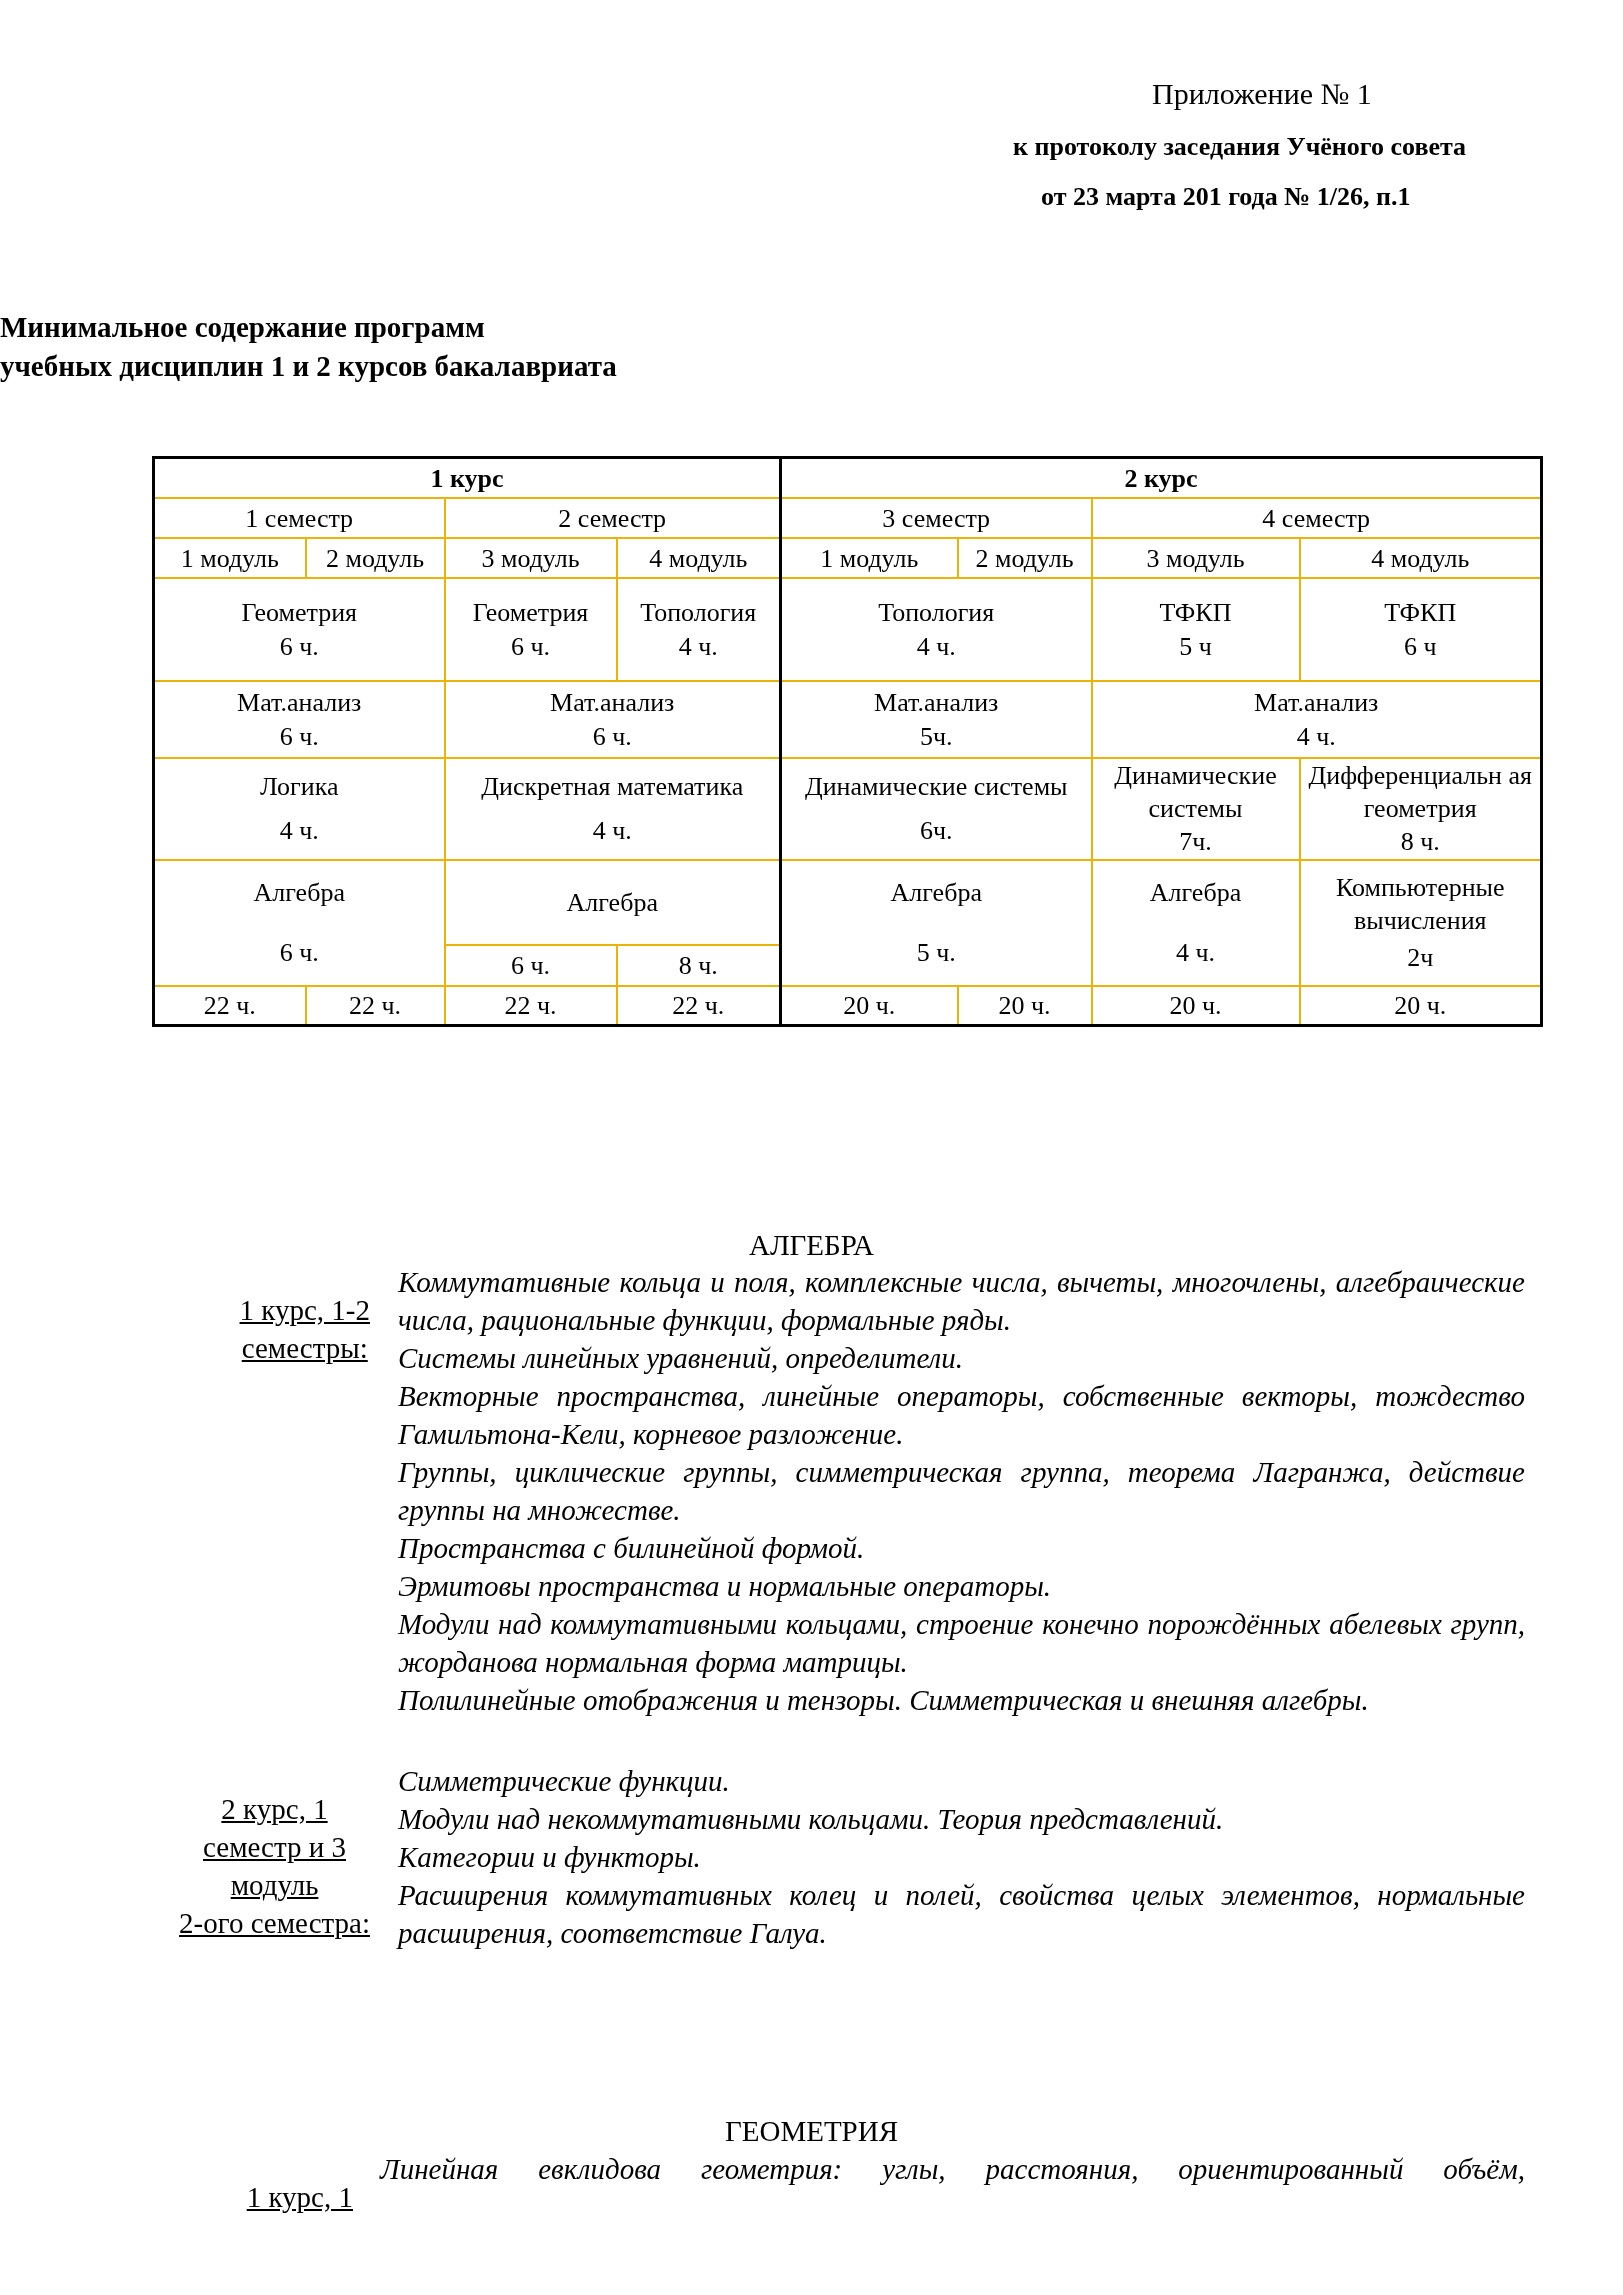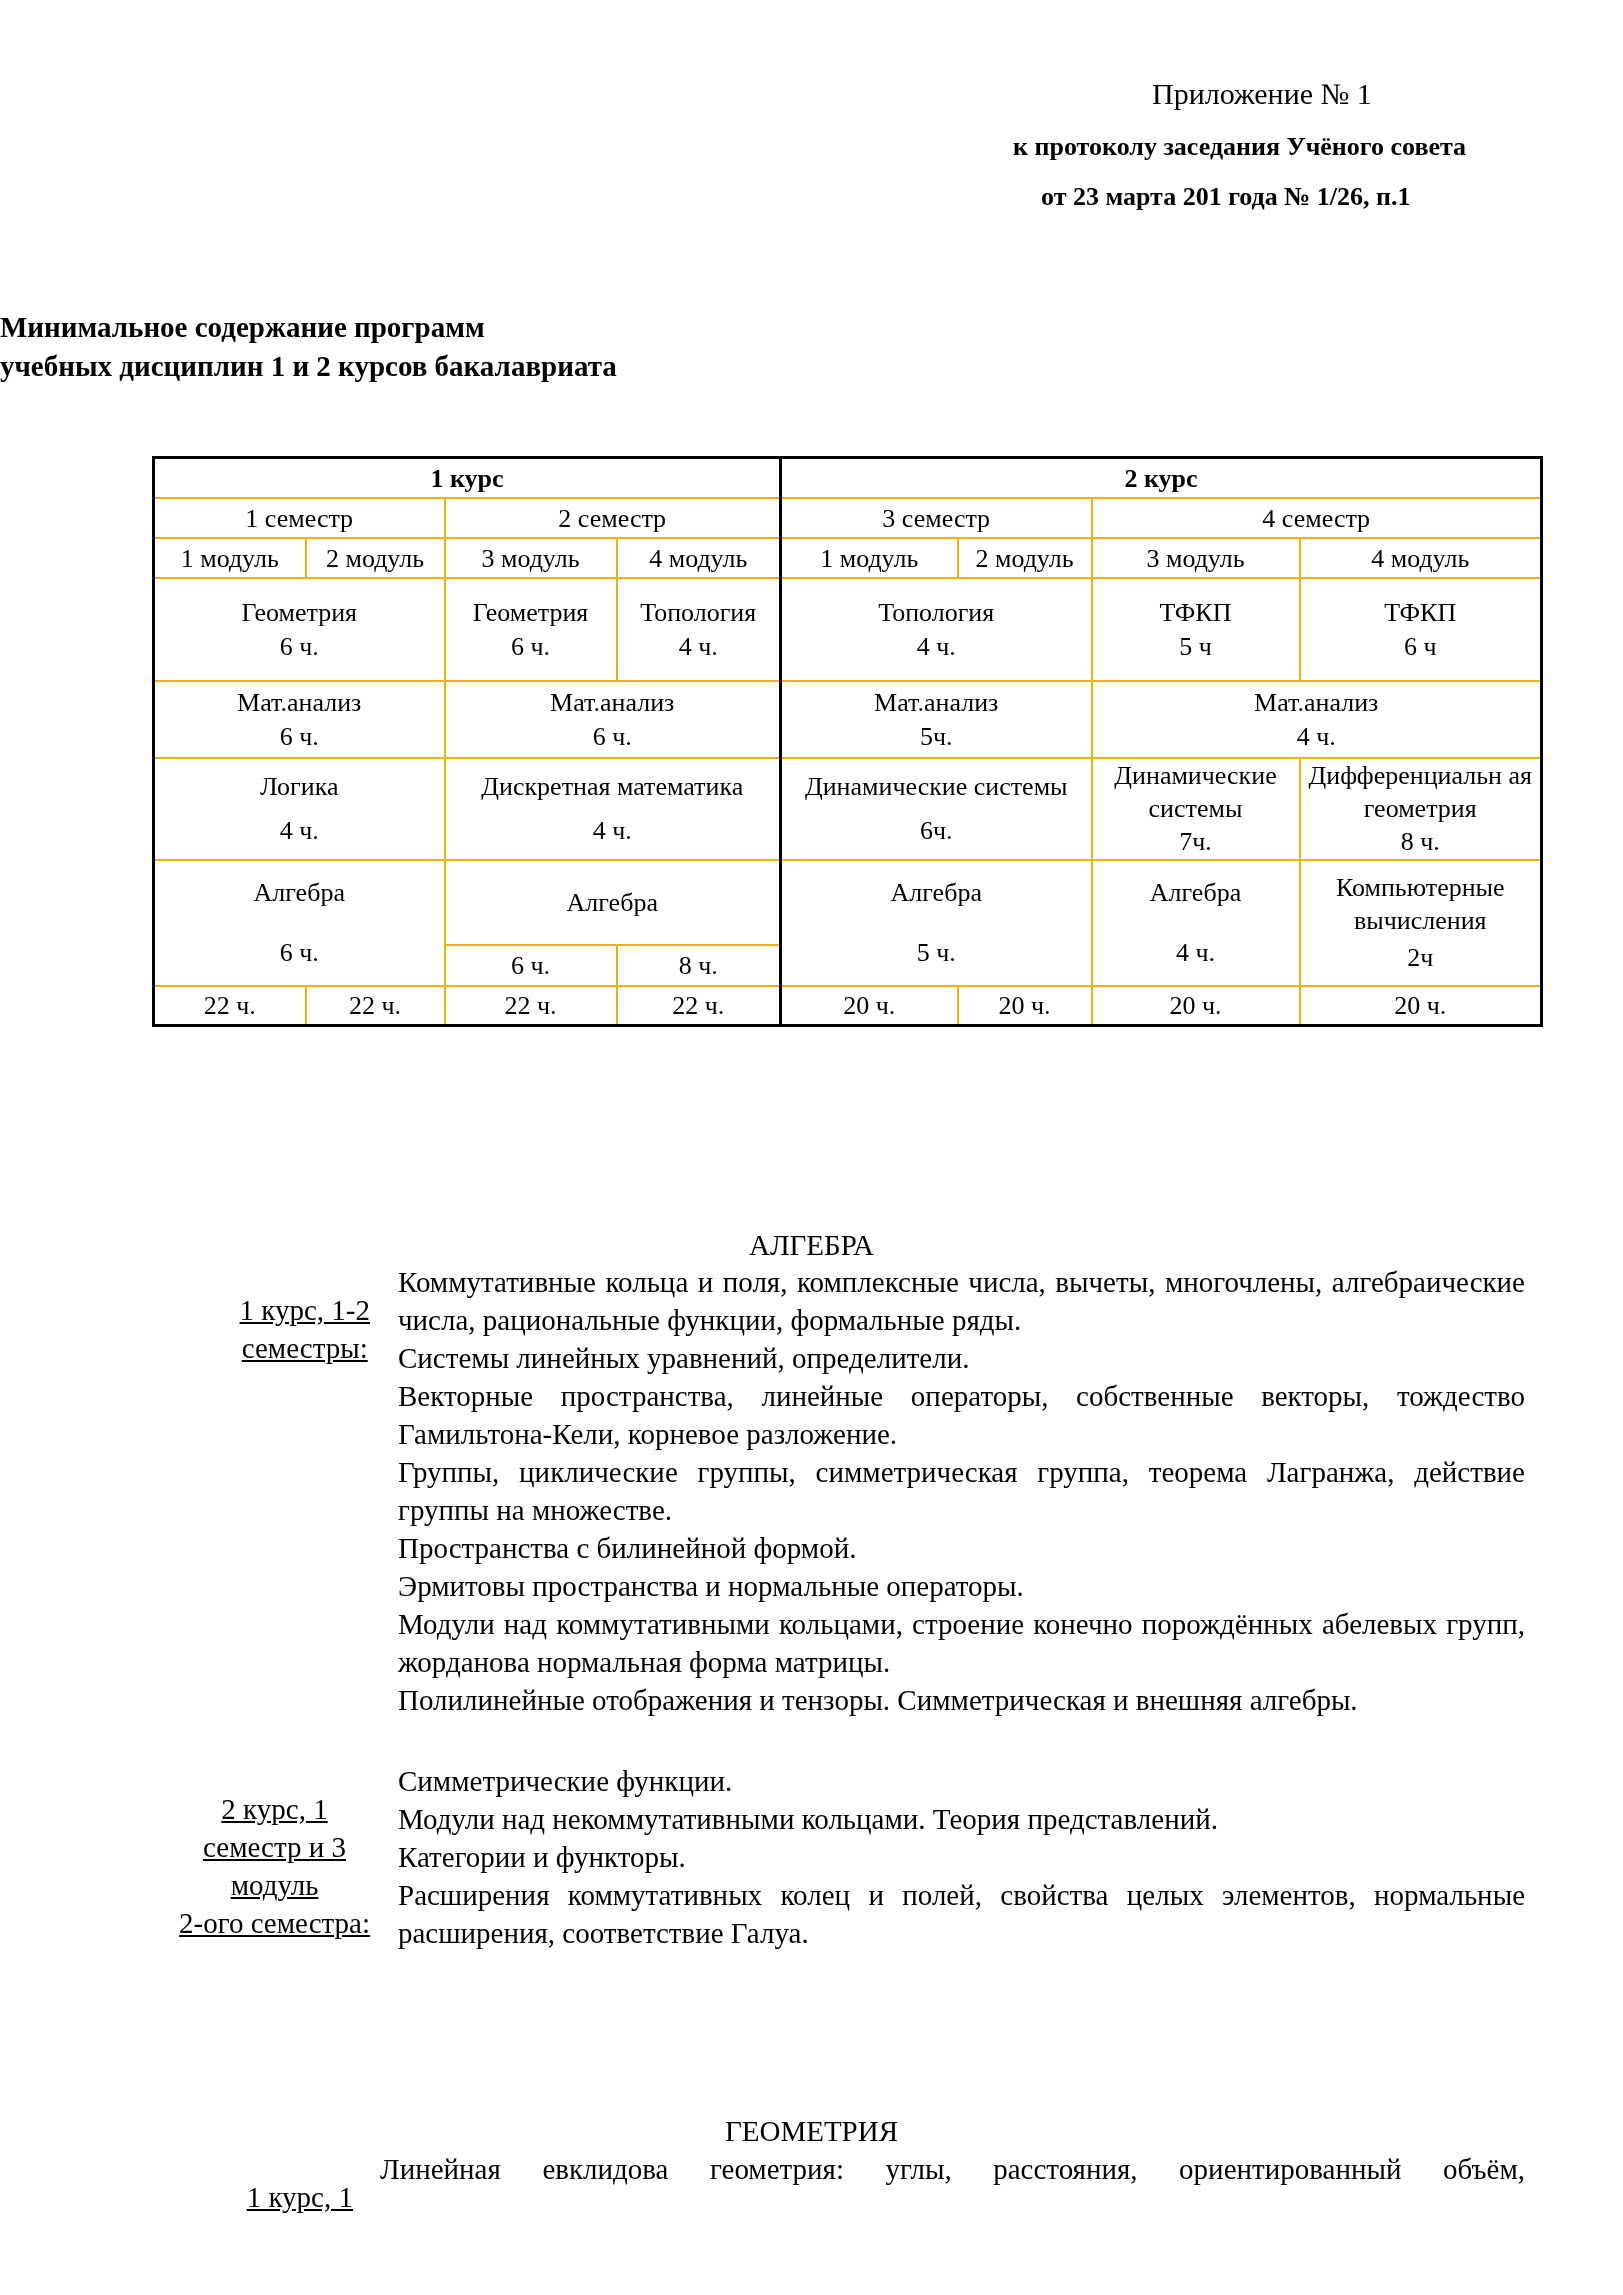--- a/index.html
+++ b/index.html
@@ -36,21 +36,21 @@
   .gap { display: block; height: 9.2px; }
 
   
   .section-heading { left: 0; width: 1623px; text-align: center; font-size: 29px; }
   .sidelabel {
     position: absolute; right: calc(1623px - 370px); text-align: center;
     font-size: 29px; line-height: 38px; text-decoration: underline; margin-top: 28px;
   }
   .body-block {
     position: absolute; left: 398px; width: 1127px;
-    font-size: 29px; line-height: 38px; text-align: justify;
+    font-size: 29px; line-height: 38px; text-align: justify; font-style: italic;
   }
   .body-block p { margin: 0; }
 </style>
 </head>
 <body>
 
 <div class="abs" id="appendix-title">Приложение № 1</div>
 <div class="abs" id="protocol-line1">к протоколу заседания Учёного совета</div>
 <div class="abs" id="protocol-line2">от 23 марта 201 года № 1/26, п.1</div>
 

